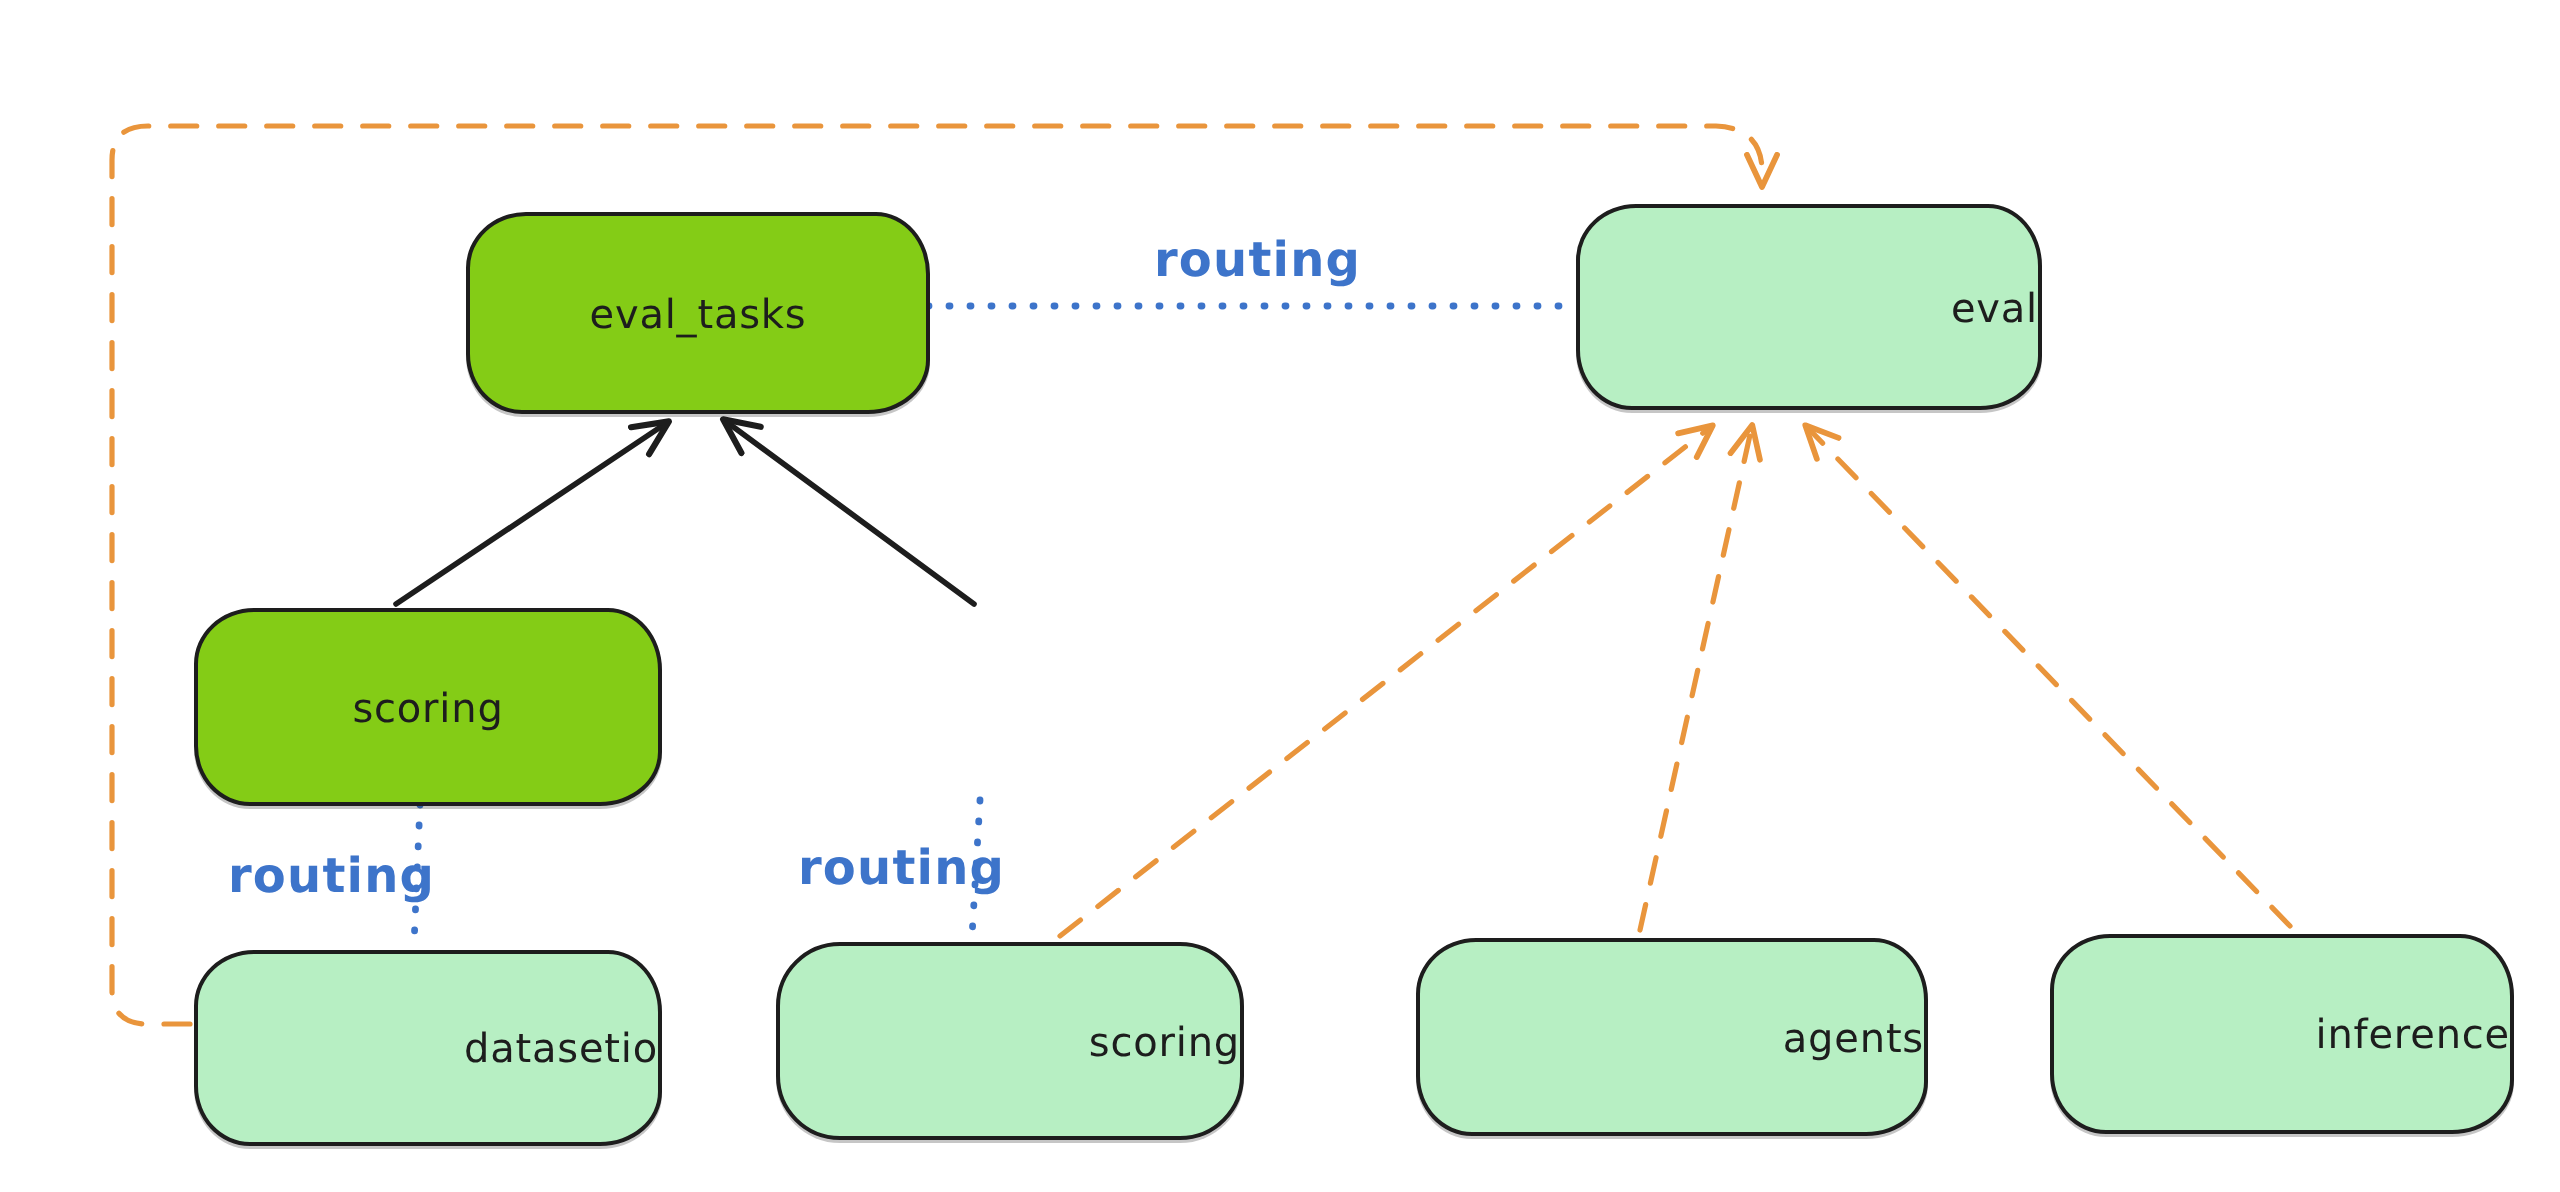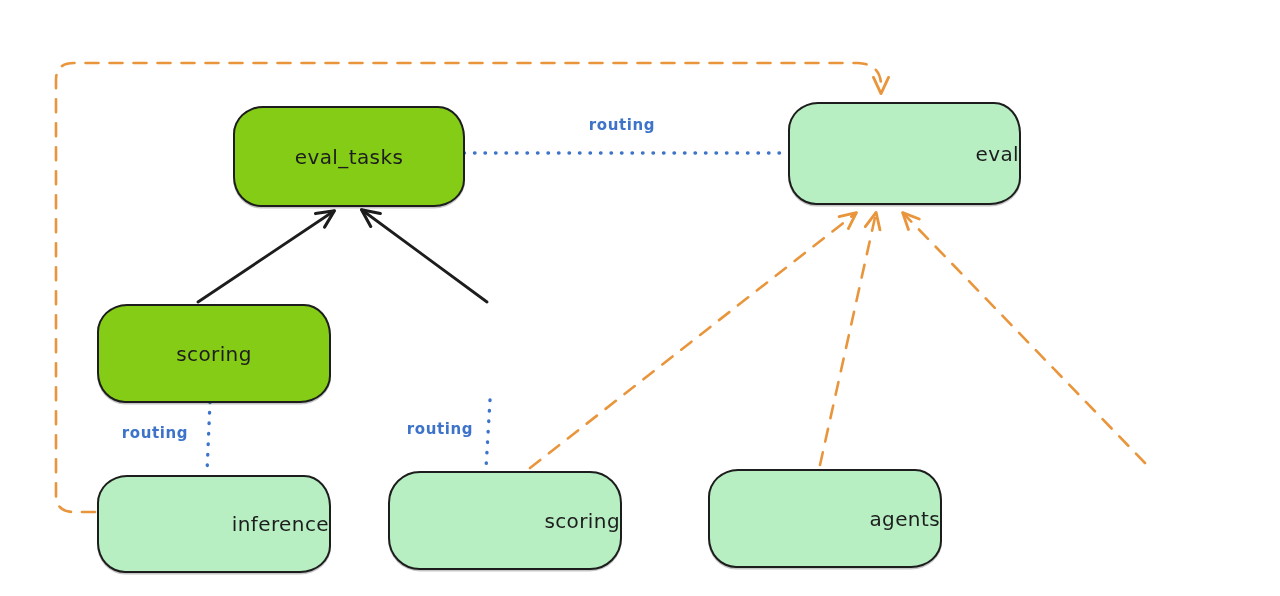--- a/index.html
+++ b/index.html
@@ -35,27 +35,27 @@
   }
   .node.blue  { background: #84cc16; }
   .node.green { background: #b7efc3; justify-content: flex-end; }
 
   #node-eval_tasks        { left: 233px; top: 106px; width: 228px; height: 97px; }
   #node-eval              { left: 788px; top: 102px; width: 229px; height: 99px; }
   #node-datasets          { left:  97px; top: 304px; width: 230px; height: 95px; }
   #node-scoring_functions { left: 378px; top: 304px; width: 230px; height: 93px; }
   #node-datasetio         { left:  97px; top: 475px; width: 230px; height: 94px; }
   #node-scoring           { left: 388px; top: 471px; width: 230px; height: 95px; border-radius: 32px; }
-  #node-agents            { left: 708px; top: 469px; width: 230px; height: 95px; }
+  #node-agents            { left: 708px; top: 469px; width: 230px; height: 95px; padding-left: 22px; }
   #node-inference         { left: 1025px; top: 467px; width: 228px; height: 96px; }
 
   .edge-label {
     position: absolute;
     color: #3d74ca;
-    font-size: 15px;
+    font-size: 24px;
     font-weight: 600;
     letter-spacing: 0.6px;
   }
   #label-routing-top  { left: 577px; top: 116px; width: 90px; text-align: center; }
   #label-routing-left { left: 114px; top: 424px; width: 82px; text-align: center; }
   #label-routing-mid  { left: 399px; top: 420px; width: 82px; text-align: center; }
 </style>
 </head>
 <body>
 
@@ -88,26 +88,29 @@
   <div class="node blue" id="node-eval_tasks">
     <span>eval_tasks</span>
   </div>
   <div class="node green" id="node-eval">
     <span>eval</span>
   </div>
   <div class="node blue" id="node-datasets">
     <span>scoring</span>
   </div>
   <div class="node green" id="node-datasetio">
-    <span>inference</span>
+    <span>datasetio</span>
   </div>
   <div class="node green" id="node-scoring">
     <span>scoring</span>
   </div>
   <div class="node green" id="node-agents">
     <span>agents</span>
+  </div>
+  <div class="node green" id="node-inference">
+    <span>inference</span>
   </div>
 
   <div class="edge-label" id="label-routing-top">routing</div>
   <div class="edge-label" id="label-routing-left">routing</div>
   <div class="edge-label" id="label-routing-mid">routing</div>
 
 </div>
 
 </body></html>

